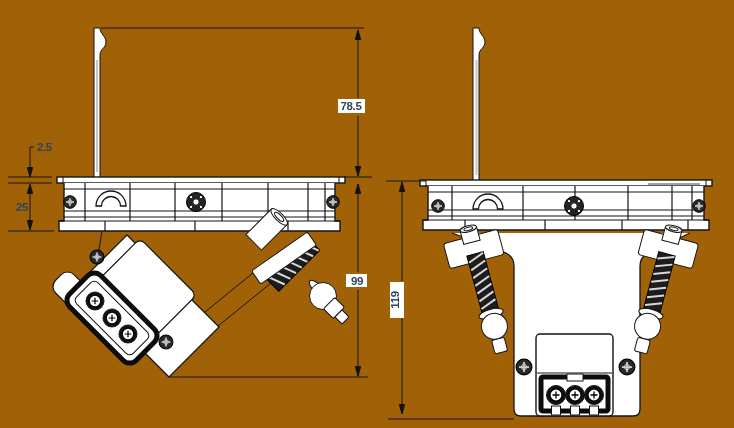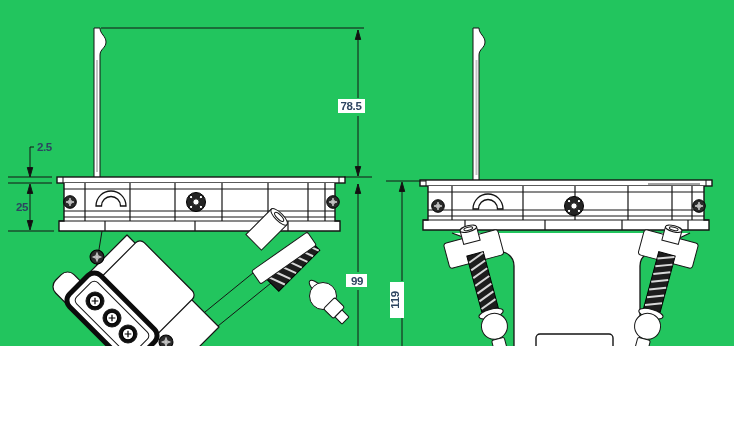--- a/index.html
+++ b/index.html
@@ -1,16 +1,16 @@
 <!DOCTYPE html>
 <html><head>
 <meta charset="utf-8">
 <style>
   html,body{margin:0;padding:0;background:#ffffff;}
-  .canvas{position:relative;width:734px;height:346px;background:#22c55e;overflow:hidden;
+  .canvas{position:relative;width:734px;height:428px;background:#a16207;overflow:hidden;
           font-family:"Liberation Sans",sans-serif;}
   svg{position:absolute;left:0;top:0;}
   text.dim{font-family:"Liberation Sans",sans-serif;font-size:11.5px;font-weight:bold;
            fill:#2d4460;letter-spacing:-0.4px;}
 </style>
 </head>
 <body>
 
 <div class="canvas">
 <svg width="734" height="428" viewBox="0 0 734 428">

